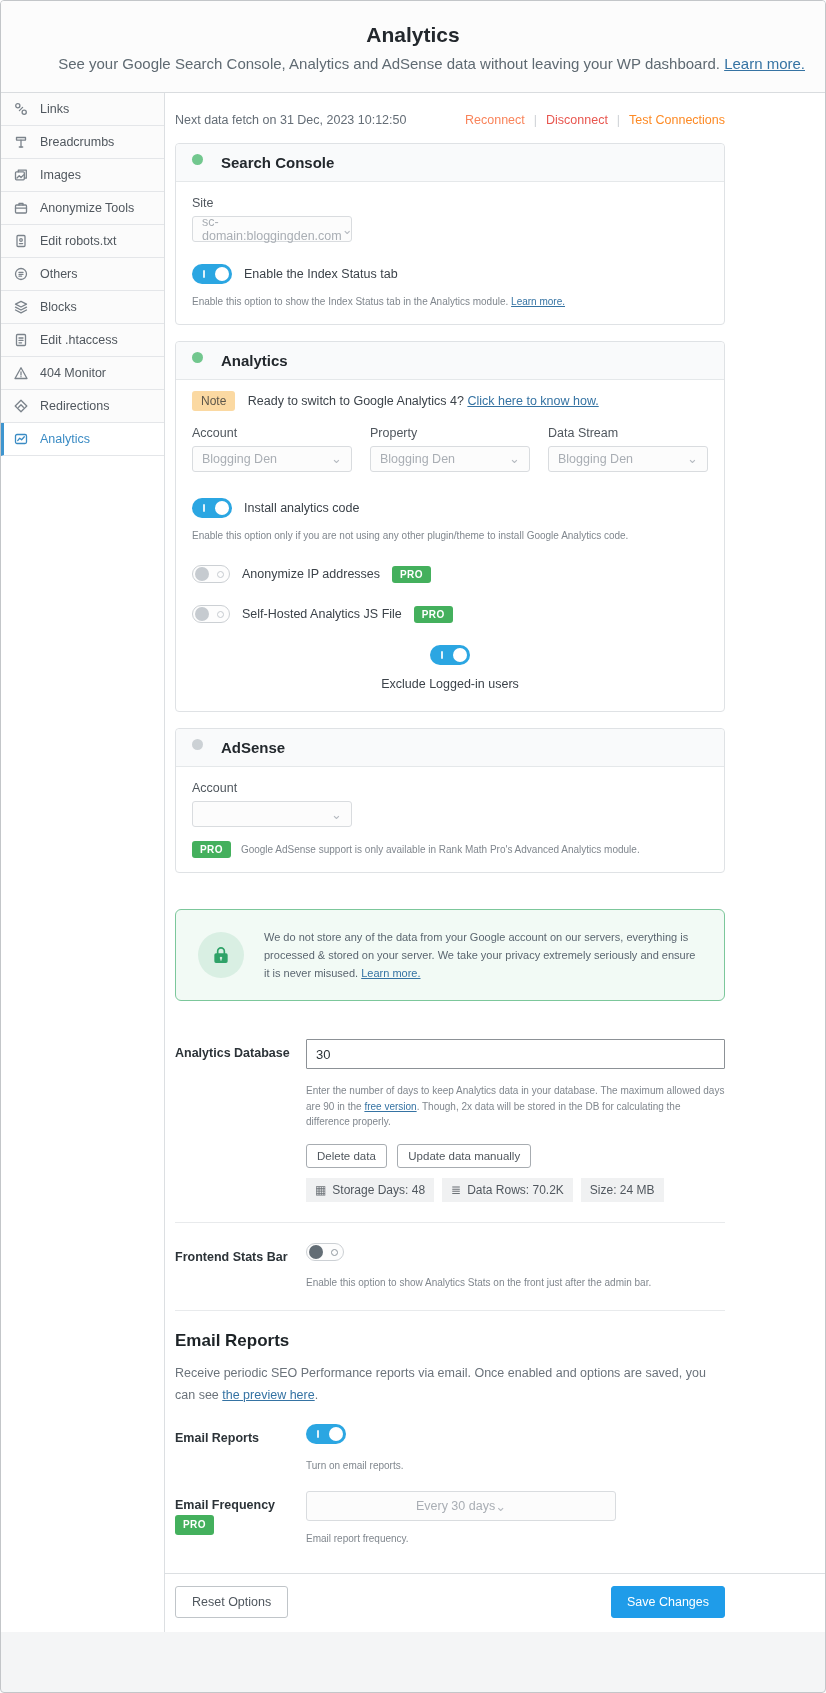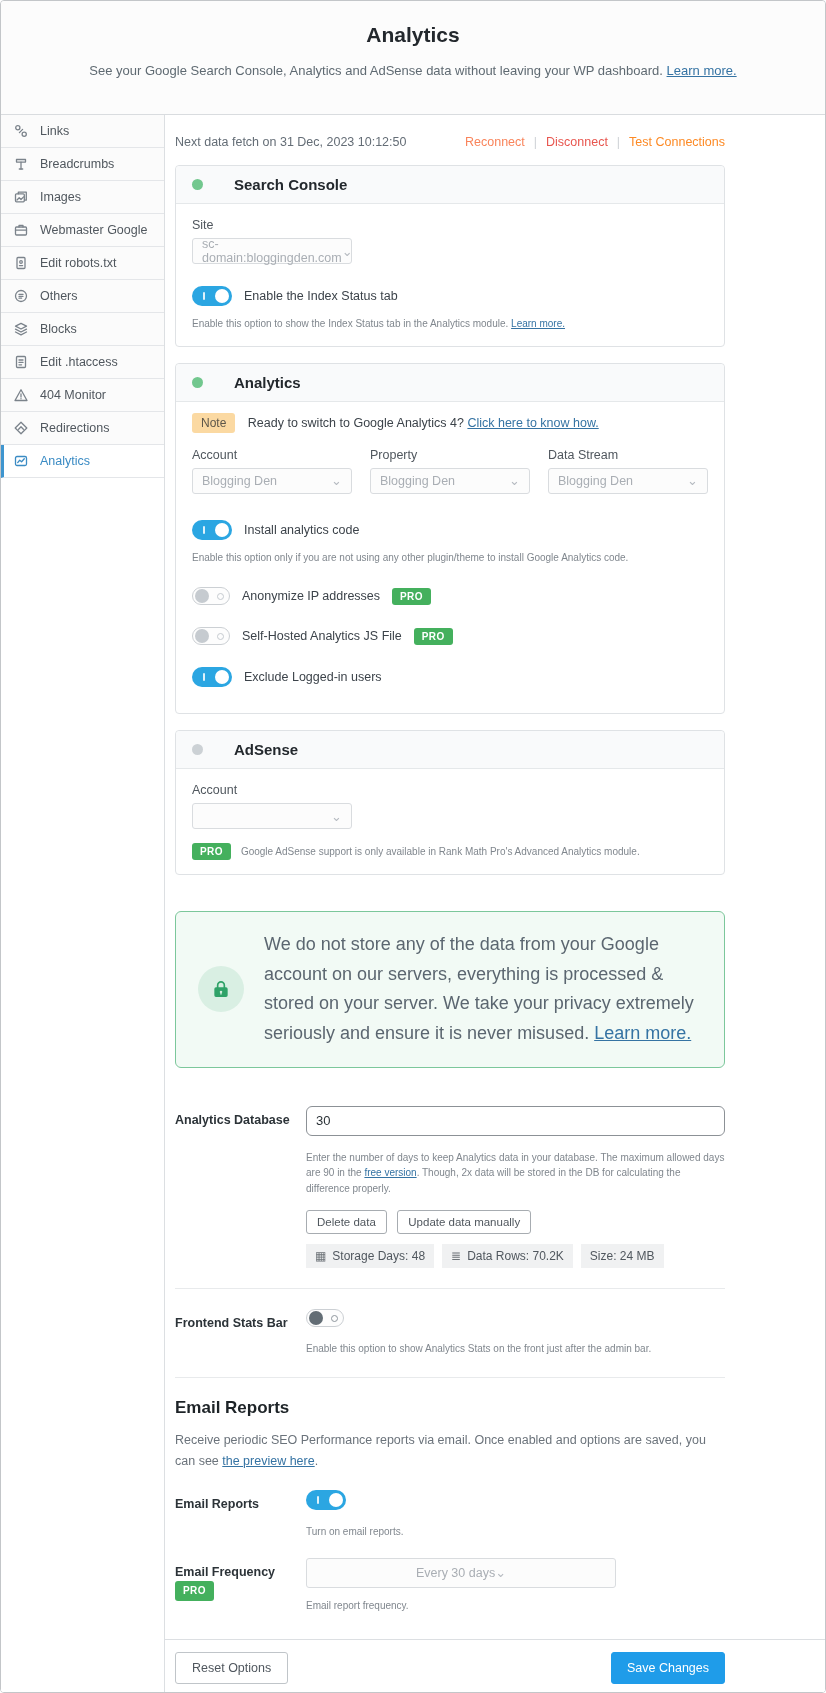--- a/index.html
+++ b/index.html
@@ -3,41 +3,41 @@
 <meta charset="utf-8">
 <style>
   * { box-sizing: border-box; }
   body { margin:0; background:#fff; font-family:"Liberation Sans", sans-serif; color:#444; }
   .page { width:826px; height:1693px; padding:0; }
   .panel { height:100%; border:1px solid #c3c6c9; border-radius:4px; background:#f4f5f6; overflow:hidden; display:flex; flex-direction:column; }
 
   
   .hdr { background:#fcfcfc; border-bottom:1px solid #d9dcdf; text-align:center; padding:22px 20px 20px; }
   .hdr h1 { margin:0 0 8px; font-size:21px; color:#23282d; }
-  .hdr p { margin:16px; font-size:13px; color:#5f6a72; }
+  .hdr p { margin:0; font-size:15px; color:#5f6a72;text-align:right; }
   a, .lnk { color:#3573a3; text-decoration:underline; cursor:pointer; }
 
   
   .body-row { display:flex; background:#fff; }
   .sidebar { width:164px; flex-shrink:0; border-right:1px solid #dcdfe2; background:#fff; }
   .side-item { display:flex; align-items:center; gap:11px; padding:8px 12px; border-bottom:1px solid #e4e6e9; font-size:12.5px; color:#50575e; background:#fbfbfb; cursor:pointer; }
   .side-icon { width:16px; height:16px; color:#7b838b; display:inline-flex; }
   .side-item.active { background:#fff; border-left:3px solid #3e95cf; padding-left:9px; color:#3a8bc4; }
   .side-item.active .side-icon { color:#3a8bc4; }
 
   .main { flex:1; display:flex; flex-direction:column; background:#fff; }
   .main-inner { padding:12px 100px 0 10px; }
 
   .topbar { display:flex; justify-content:space-between; align-items:center; font-size:12.5px; color:#646d76; margin:8px 0 16px; }
   .conn-link { cursor:pointer; }
   .sep { color:#cfd3d7; margin:0 9px; }
 
   
   .box { border:1px solid #dfe2e5; border-radius:4px; margin-bottom:16px; background:#fff; }
-  .box-header { display:flex; align-items:center; gap:31px; padding:10px 16px; background:#f9fafb; border-bottom:1px solid #e5e8ea; border-radius:4px 4px 0 0; }
+  .box-header { display:flex; align-items:flex-start; gap:18px; padding:10px 16px; background:#f9fafb; border-bottom:1px solid #e5e8ea; border-radius:4px 4px 0 0; }
   .status-dot { width:11px; height:11px; border-radius:50%; background:#72c78e; flex-shrink:0; }
   .box-title { font-size:15px; font-weight:bold; color:#23282d; }
   .box-body { padding:14px 16px; }
 
   .field-label { font-size:12.5px; color:#50575e; margin-bottom:6px; }
   .fake-select { width:160px; height:26px; border:1px solid #d9dcdf; border-radius:3px; background:#fcfcfc; color:#a9aeb4; font-size:12.5px; display:flex; align-items:center; justify-content:space-between; padding:0 9px; }
   .fake-select .chev { color:#b5bac0; font-size:13px; line-height:1; }
 
   .toggle-row { display:flex; align-items:center; gap:12px; font-size:12.5px; color:#3c434a; }
   .tg { position:relative; width:40px; height:20px; border-radius:20px; flex-shrink:0; cursor:pointer; }
@@ -53,26 +53,26 @@
   .desc { font-size:10px; color:#80878e; line-height:1.55; } .mt10{margin-top:10px;} .mt14{margin-top:14px;} .mt18{margin-top:18px;} .mt22{margin-top:22px;}
 
   .note-badge { background:#fbd9a2; color:#5c564a; font-size:12px; padding:3px 9px; border-radius:3px; margin-right:9px; }
   .note-line { font-size:12.5px; color:#3c434a; }
   .pro-badge { background:#44b05d; color:#fff; font-size:10px; font-weight:bold; padding:3px 8px; border-radius:3px; letter-spacing:.4px; display:inline-block; }
   .grid3 { display:grid; grid-template-columns:1fr 1fr 1fr; gap:18px; }
   .grid3 .fake-select { width:100%; }
 
   .privacy { margin:36px 0 38px; border:1px solid #7cc79b; background:#f2faf5; border-radius:6px; padding:18px 22px; display:flex; align-items:center; gap:20px; }
   .lock-circle { width:46px; height:46px; border-radius:50%; background:#d9efe3; display:flex; align-items:center; justify-content:center; flex-shrink:0; }
-  .privacy-text { font-size:18px; color:#5b6670; line-height:1.65; max-width:432px; }
+  .privacy-text { font-size:11px; color:#5b6670; line-height:1.65; max-width:432px; }
 
   .setting-row { display:flex; }
   .setting-label { width:131px; flex-shrink:0; font-size:12.5px; font-weight:bold; color:#2c3338; padding-top:6px; line-height:1.4; }
   .setting-control { flex:1; min-width:0; }
-  .num-input { width:100%; height:30px; border:1px solid #8c9196; border-radius:6px; padding:0 9px; font-size:13px; color:#2c3338; font-family:"Liberation Sans", sans-serif; }
+  .num-input { width:100%; height:30px; border:1px solid #8c9196; border-radius:1px; padding:0 9px; font-size:13px; color:#2c3338; font-family:"Liberation Sans", sans-serif; }
   .small-btn { border:1px solid #a7acb1; background:#fff; color:#50575e; font-size:11.5px; padding:5px 10px; border-radius:3px; margin-right:6px; cursor:pointer; font-family:"Liberation Sans", sans-serif; }
   .stat-chip { background:#f0f1f2; color:#50575e; font-size:12px; padding:5px 9px; display:inline-flex; align-items:center; gap:6px; margin-right:8px; }
   .chip-icon { color:#6c7277; font-size:12px; }
 
   .divider { border:none; border-top:1px solid #e8eaec; margin:20px 0; }
 
   .email-h2 { font-size:17px; font-weight:bold; color:#1d2327; margin:4px 0 12px; }
   .intro { font-size:12.5px; color:#6b737b; line-height:1.7; margin:0 0 18px; }
   .label-with-badge { display:flex; align-items:center; flex-wrap:wrap; }
 
@@ -125,21 +125,21 @@
             <span>Images</span>
           </div>
           <div class="side-item">
             <span class="side-icon">
               <svg width="16" height="16" viewBox="0 0 16 16" fill="none" stroke="currentColor" stroke-width="1.3" stroke-linecap="round" stroke-linejoin="round">
                 <rect x="2.5" y="5" width="11" height="8" rx="1"></rect>
                 <path d="M6 5V3.4h4V5"></path>
                 <path d="M2.5 8.2h11"></path>
               </svg>
             </span>
-            <span>Webmaster Google</span>
+            <span>Anonymize Tools</span>
           </div>
           <div class="side-item">
             <span class="side-icon">
               <svg width="16" height="16" viewBox="0 0 16 16" fill="none" stroke="currentColor" stroke-width="1.3" stroke-linecap="round" stroke-linejoin="round">
                 <rect x="4" y="2.5" width="8" height="11" rx="1"></rect>
                 <circle cx="8" cy="7" r="1.3"></circle>
                 <path d="M6.4 10.6h3.2"></path>
               </svg>
             </span>
             <span>Edit robots.txt</span>
@@ -275,21 +275,21 @@
                 <span>Anonymize IP addresses</span>
                 <span class="pro-badge">PRO</span>
               </div>
 
               <div class="toggle-row" style="margin-top:22px;">
                 <span class="tg off"></span>
                 <span>Self-Hosted Analytics JS File</span>
                 <span class="pro-badge">PRO</span>
               </div>
 
-              <div class="toggle-row" style="margin-top:22px; margin-bottom:12px;">
+              <div class="toggle-row" style="margin-top:22px; margin-bottom:6px;flex-direction:column;">
                 <span class="tg on"></span>
                 <span>Exclude Logged-in users</span>
               </div>
             </div>
           </div>
 
           <div class="box">
             <div class="box-header">
               <span class="status-dot" style="background-color: rgb(204, 209, 213);"></span>
               <span class="box-title">AdSense</span>

